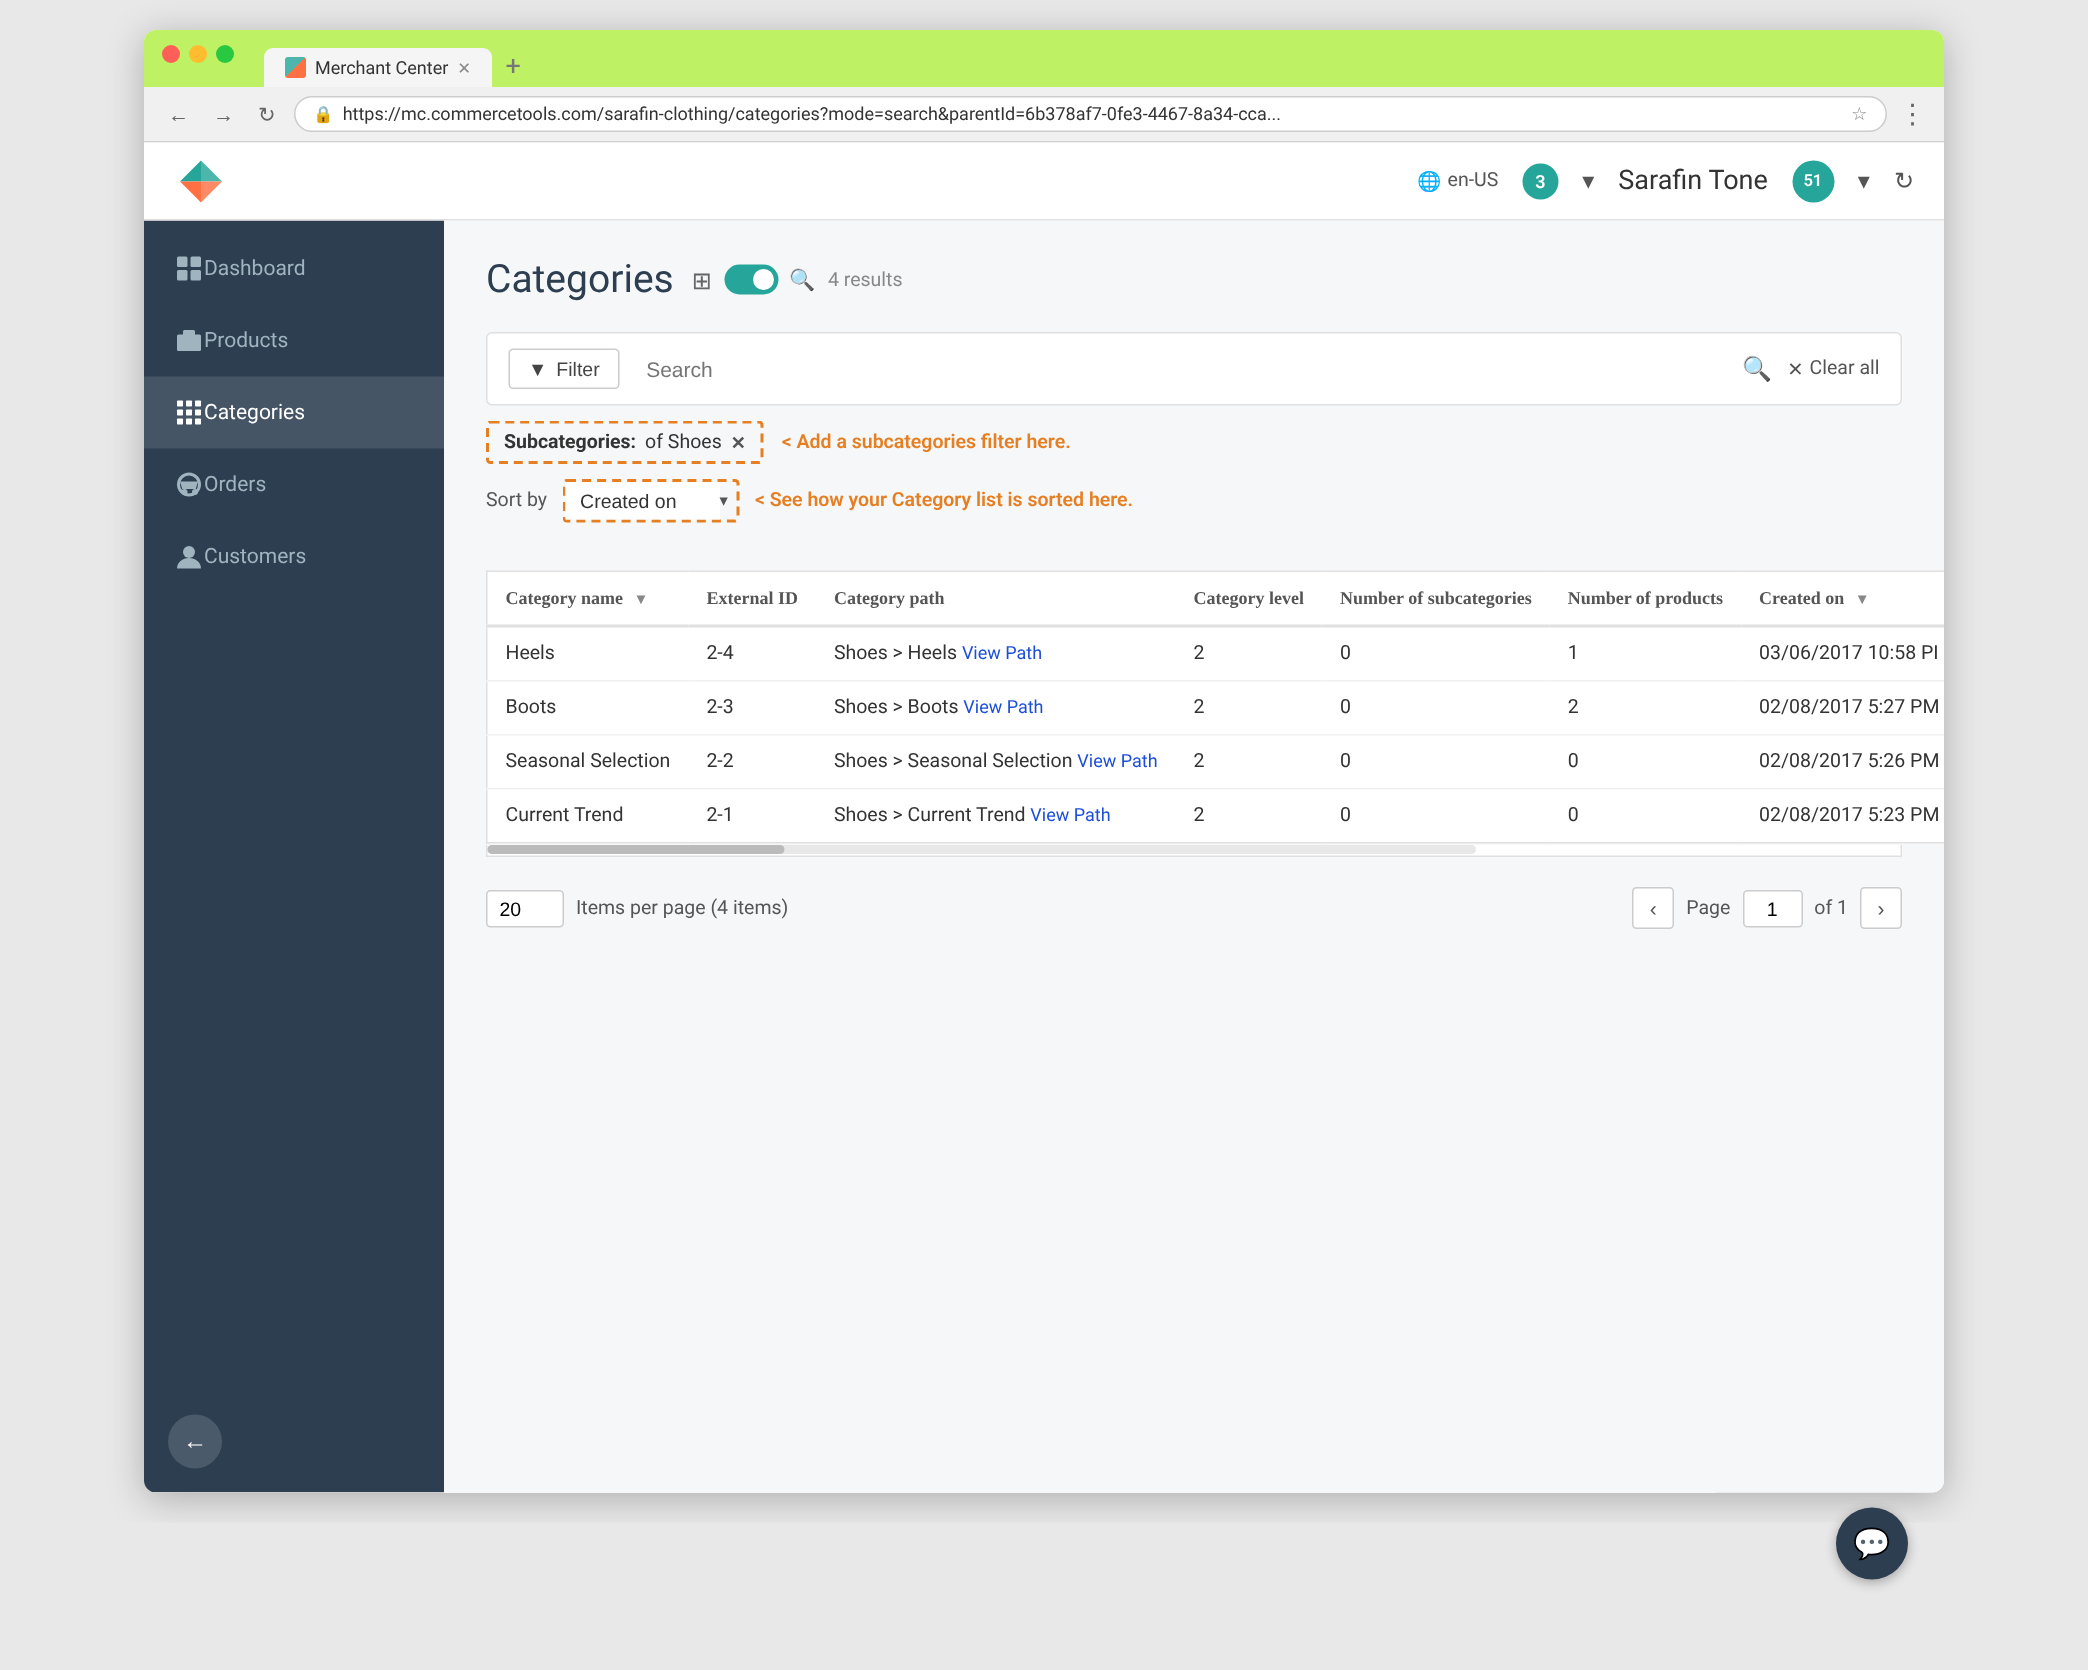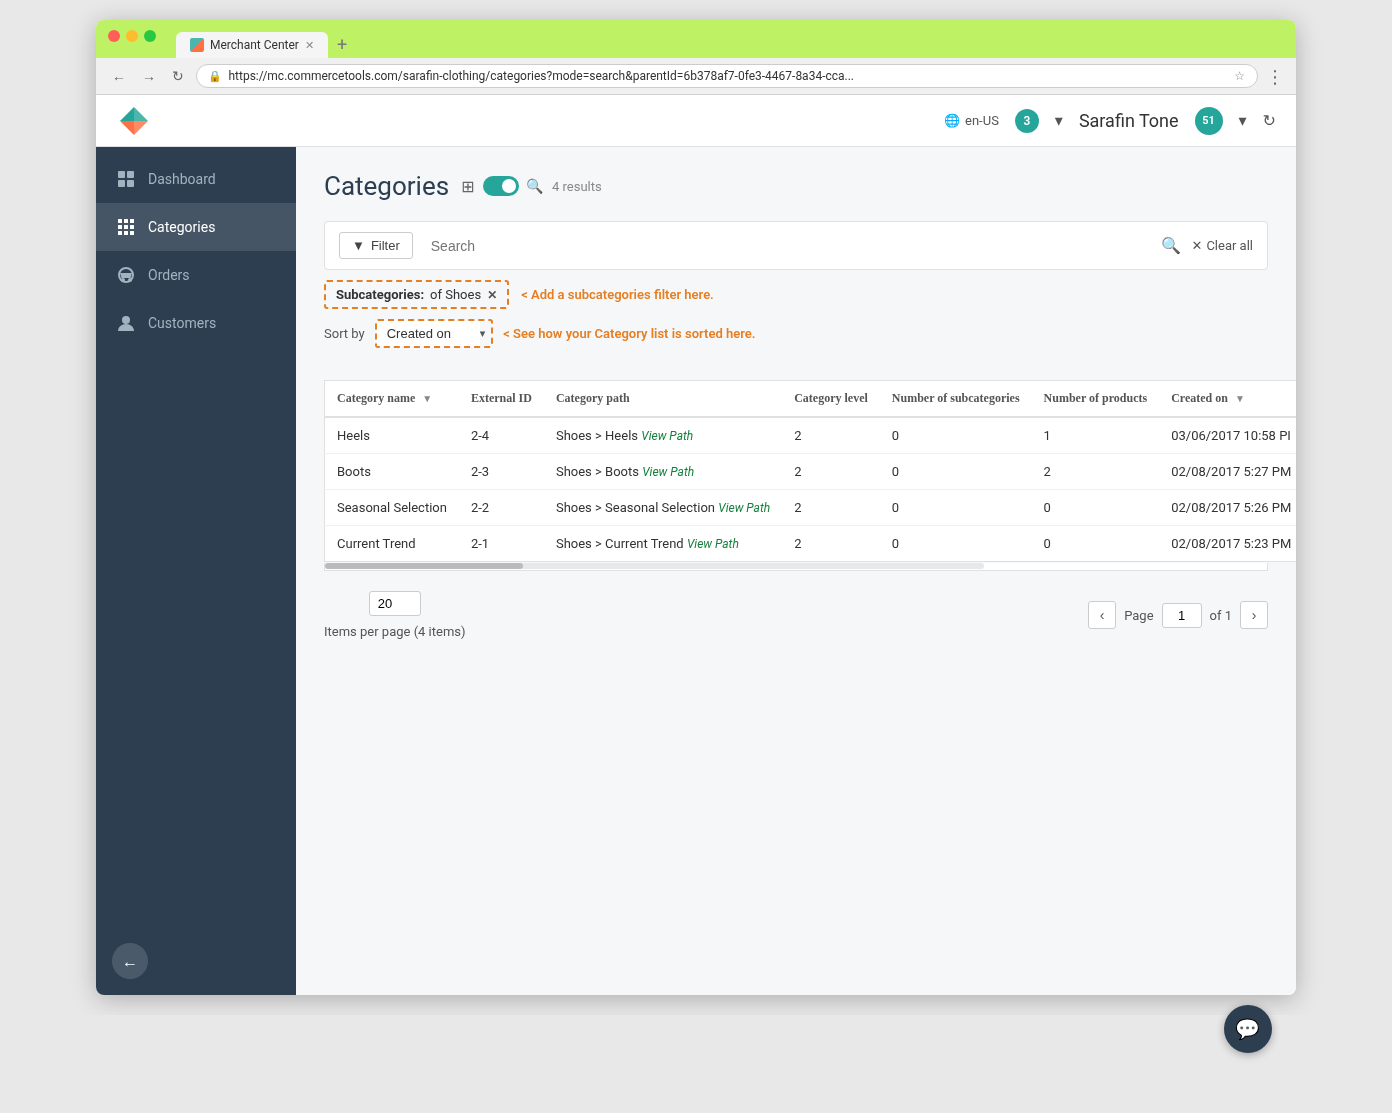--- a/index.html
+++ b/index.html
@@ -146,21 +146,20 @@
       background: #2c3e50;
       width: 200px;
       min-width: 200px;
       display: flex;
       flex-direction: column;
       padding-top: 8px;
     }
     .sidebar-item {
       display: flex;
       align-items: center;
-      gap: 12px;
       padding: 14px 20px;
       cursor: pointer;
       color: #a0b4c0;
       font-size: 14px;
       transition: background 0.15s;
     }
     .sidebar-item.active {
       color: #fff;
       background: rgba(255,255,255,0.12);
     }
@@ -335,25 +334,24 @@
       font-family: Liberation Serif, serif;
     }
     .data-table td {
       padding: 10px 12px;
       border-bottom: 1px solid #f0f0f0;
       color: #333;
       white-space: nowrap;
     }
     .data-table tr:last-child td { border-bottom: none; }
     .view-path-link {
-      color: #15803d;
+      color: #1d4ed8;
       cursor: pointer;
       font-size: 12px;
       text-decoration: none;
-      font-style: italic;
     }
     .col-sort-icon { font-size: 10px; color: #888; margin-left: 4px; }
 
     
     .table-scroll-hint {
       background: #fff;
       border: 1px solid #e0e0e0;
       border-top: none;
       height: 8px;
       position: relative;
@@ -373,21 +371,21 @@
     }
 
     
     .pagination-bar {
       display: flex;
       align-items: center;
       justify-content: space-between;
       margin-top: 20px;
     }
     .per-page {
-      display: flex; align-items: center; gap: 8px; flex-direction: column;
+      display: flex; align-items: center; gap: 8px;
     }
     .per-page-select {
       border: 1px solid #ccc;
       border-radius: 3px;
       padding: 4px 20px 4px 8px;
       font-size: 13px;
       appearance: none;
       -webkit-appearance: none;
       cursor: pointer;
       background: #fff;
@@ -502,20 +500,29 @@
         <div class="sidebar-item">
           <div class="sidebar-icon">
             <svg width="18" height="18" viewBox="0 0 18 18" fill="none">
               <rect x="1" y="1" width="7" height="7" rx="1" fill="#a0b4c0"></rect>
               <rect x="10" y="1" width="7" height="7" rx="1" fill="#a0b4c0"></rect>
               <rect x="1" y="10" width="7" height="7" rx="1" fill="#a0b4c0"></rect>
               <rect x="10" y="10" width="7" height="7" rx="1" fill="#a0b4c0"></rect>
             </svg>
           </div>
           <span>Dashboard</span>
+        </div>
+        <div class="sidebar-item">
+          <div class="sidebar-icon">
+            <svg width="18" height="18" viewBox="0 0 18 18" fill="none">
+              <rect x="1" y="5" width="16" height="11" rx="1" fill="#a0b4c0"></rect>
+              <rect x="5" y="2" width="8" height="4" rx="1" fill="#a0b4c0"></rect>
+            </svg>
+          </div>
+          <span>Products</span>
         </div>
         <div class="sidebar-item active">
           <div class="sidebar-icon">
             <svg width="18" height="18" viewBox="0 0 18 18" fill="none">
               <rect x="1" y="1" width="4" height="4" rx="0.5" fill="#fff"></rect>
               <rect x="7" y="1" width="4" height="4" rx="0.5" fill="#fff"></rect>
               <rect x="13" y="1" width="4" height="4" rx="0.5" fill="#fff"></rect>
               <rect x="1" y="7" width="4" height="4" rx="0.5" fill="#fff"></rect>
               <rect x="7" y="7" width="4" height="4" rx="0.5" fill="#fff"></rect>
               <rect x="13" y="7" width="4" height="4" rx="0.5" fill="#fff"></rect>

